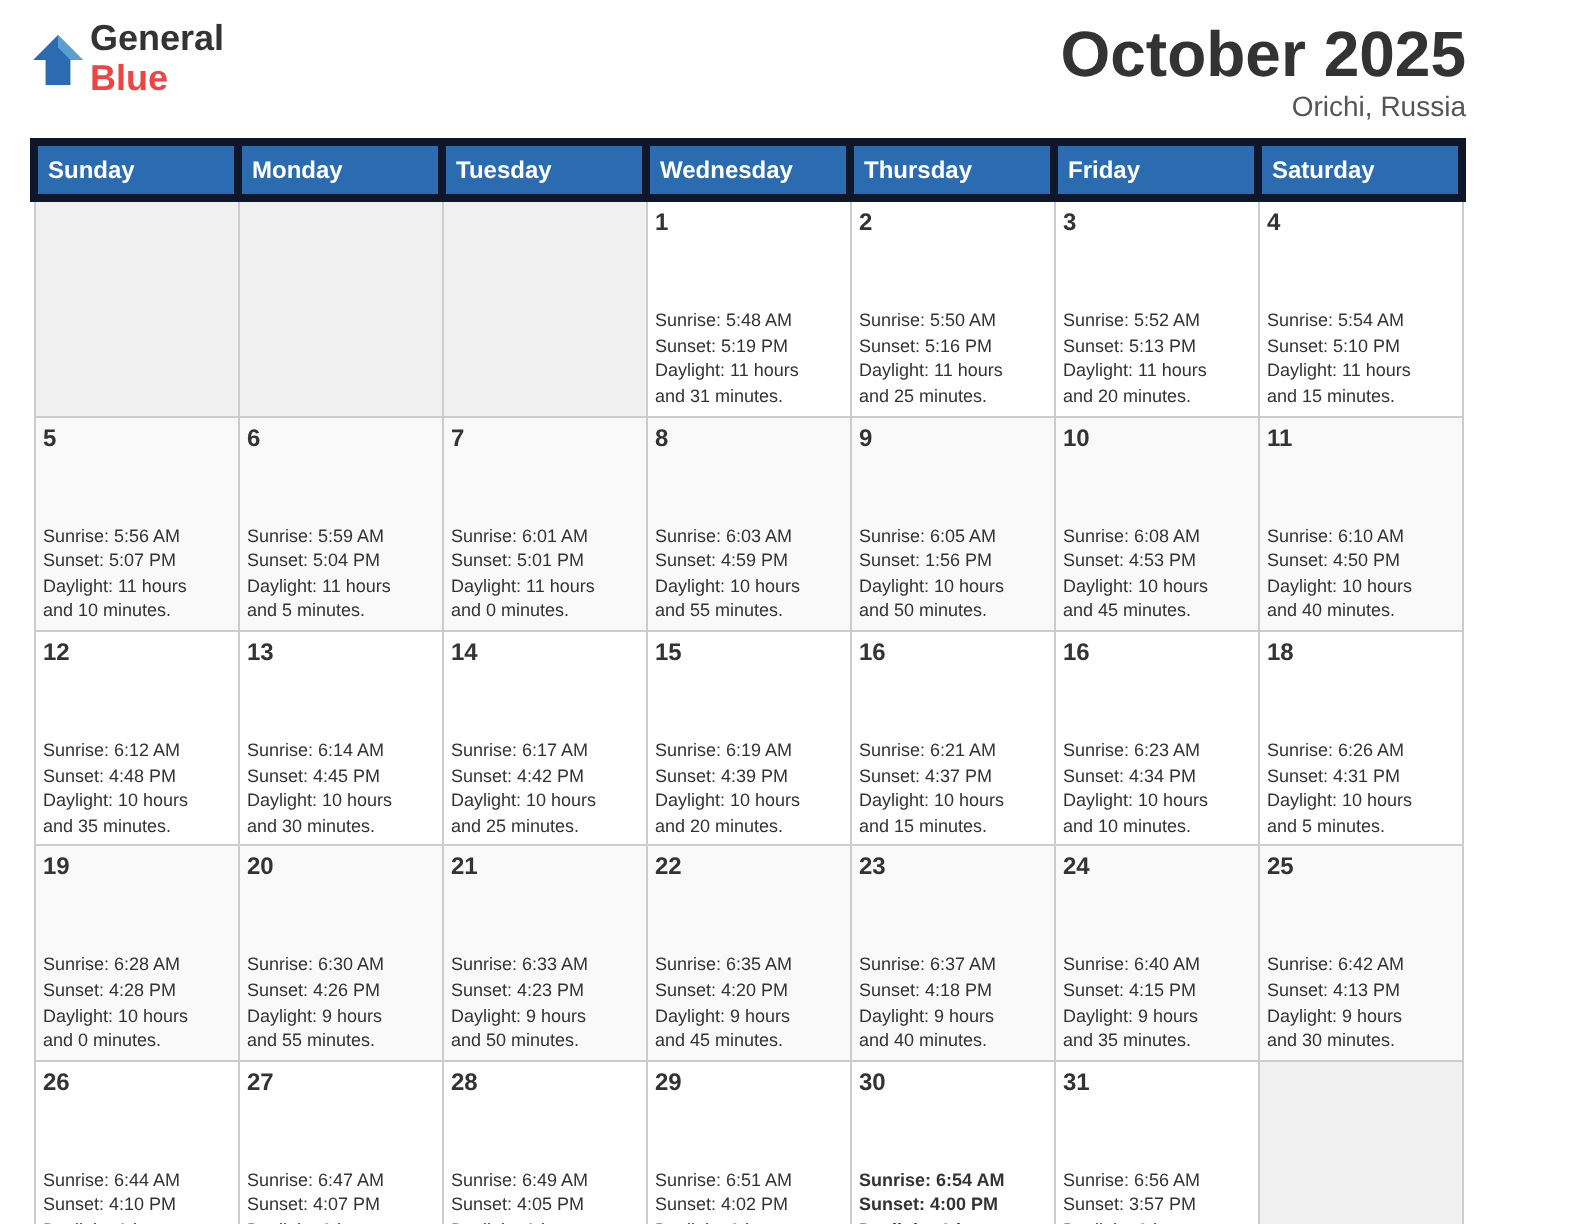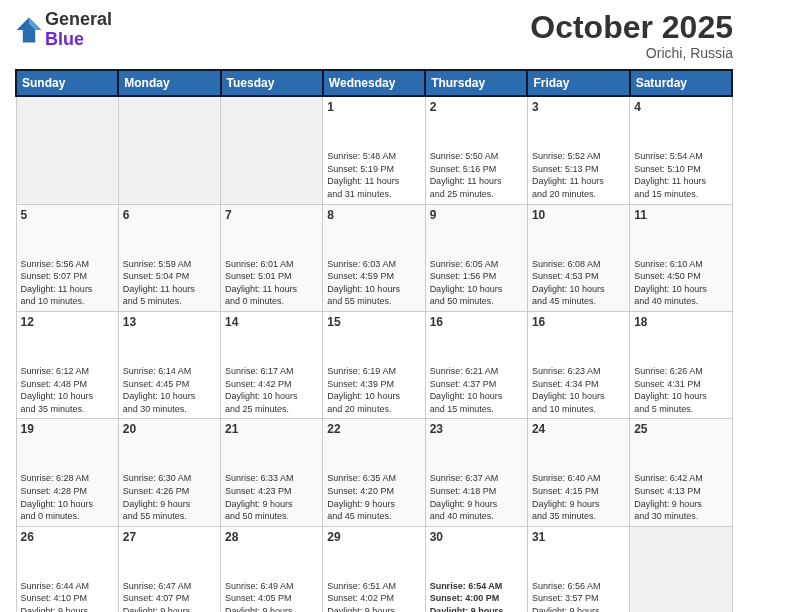--- a/index.html
+++ b/index.html
@@ -23,21 +23,21 @@
     .logo {
       display: flex;
       align-items: center;
     }
     .logo-text {
       font-size: 18px;
       font-weight: bold;
       color: #333;
       line-height: 1.1;
     }
-    .logo-text .blue { color: #6d28d9; }
+    .logo-text .blue { color: #ef4444; }
     .logo-icon {
       width: 28px;
       height: 28px;
       margin-right: 2px;
       position: relative;
     }
     .title-block {
       text-align: right;
     }
     .month-title {
@@ -55,21 +55,21 @@
       border-collapse: collapse;
       table-layout: fixed;
     }
     th {
       background-color: #2b6cb0;
       color: #fff;
       text-align: left;
       padding: 5px 5px;
       font-size: 12px;
       font-weight: bold;
-      border: 2px solid #0f172a;
+      border: 4px solid #0f172a;
     }
     td {
       vertical-align: top;
       border: 1px solid #ccc;
       padding: 3px 4px;
       font-size: 9.5px;
       color: #333;
       height: 80px;
       background: #fff;
     }

